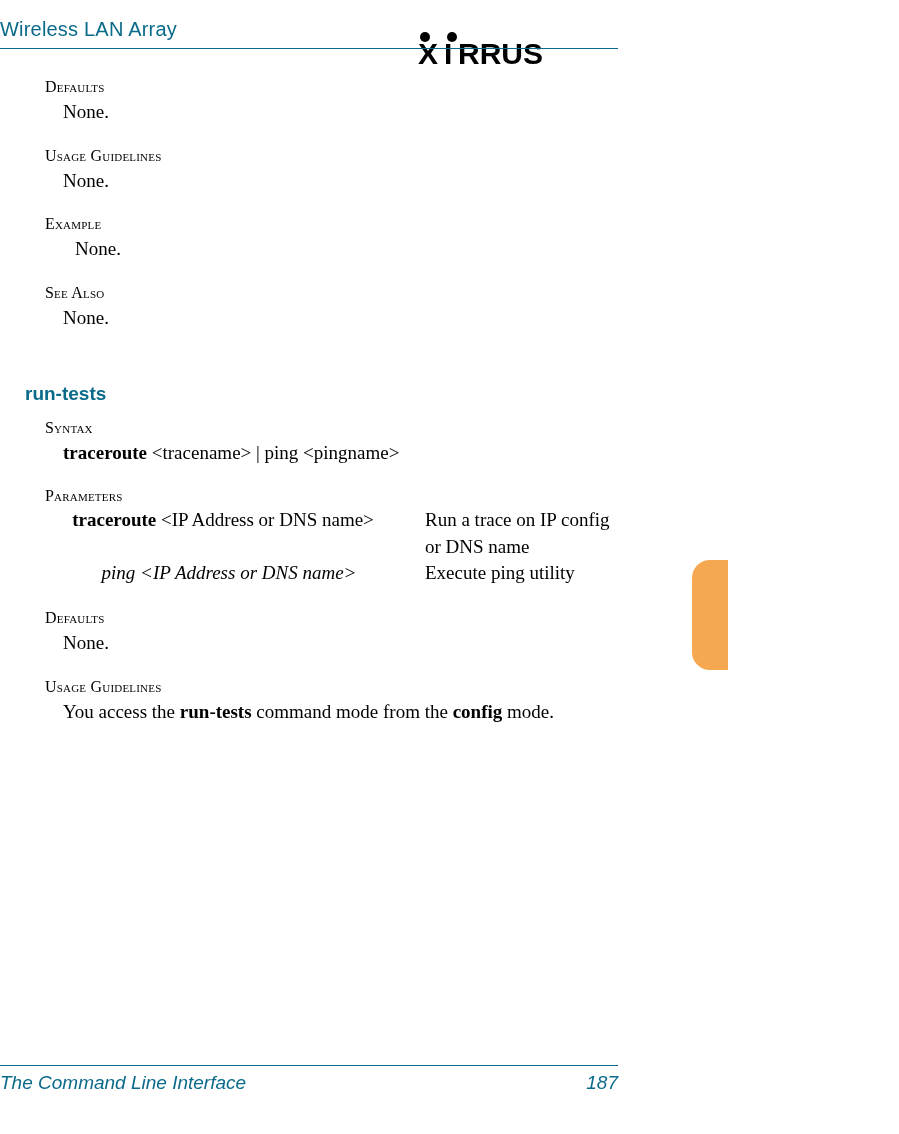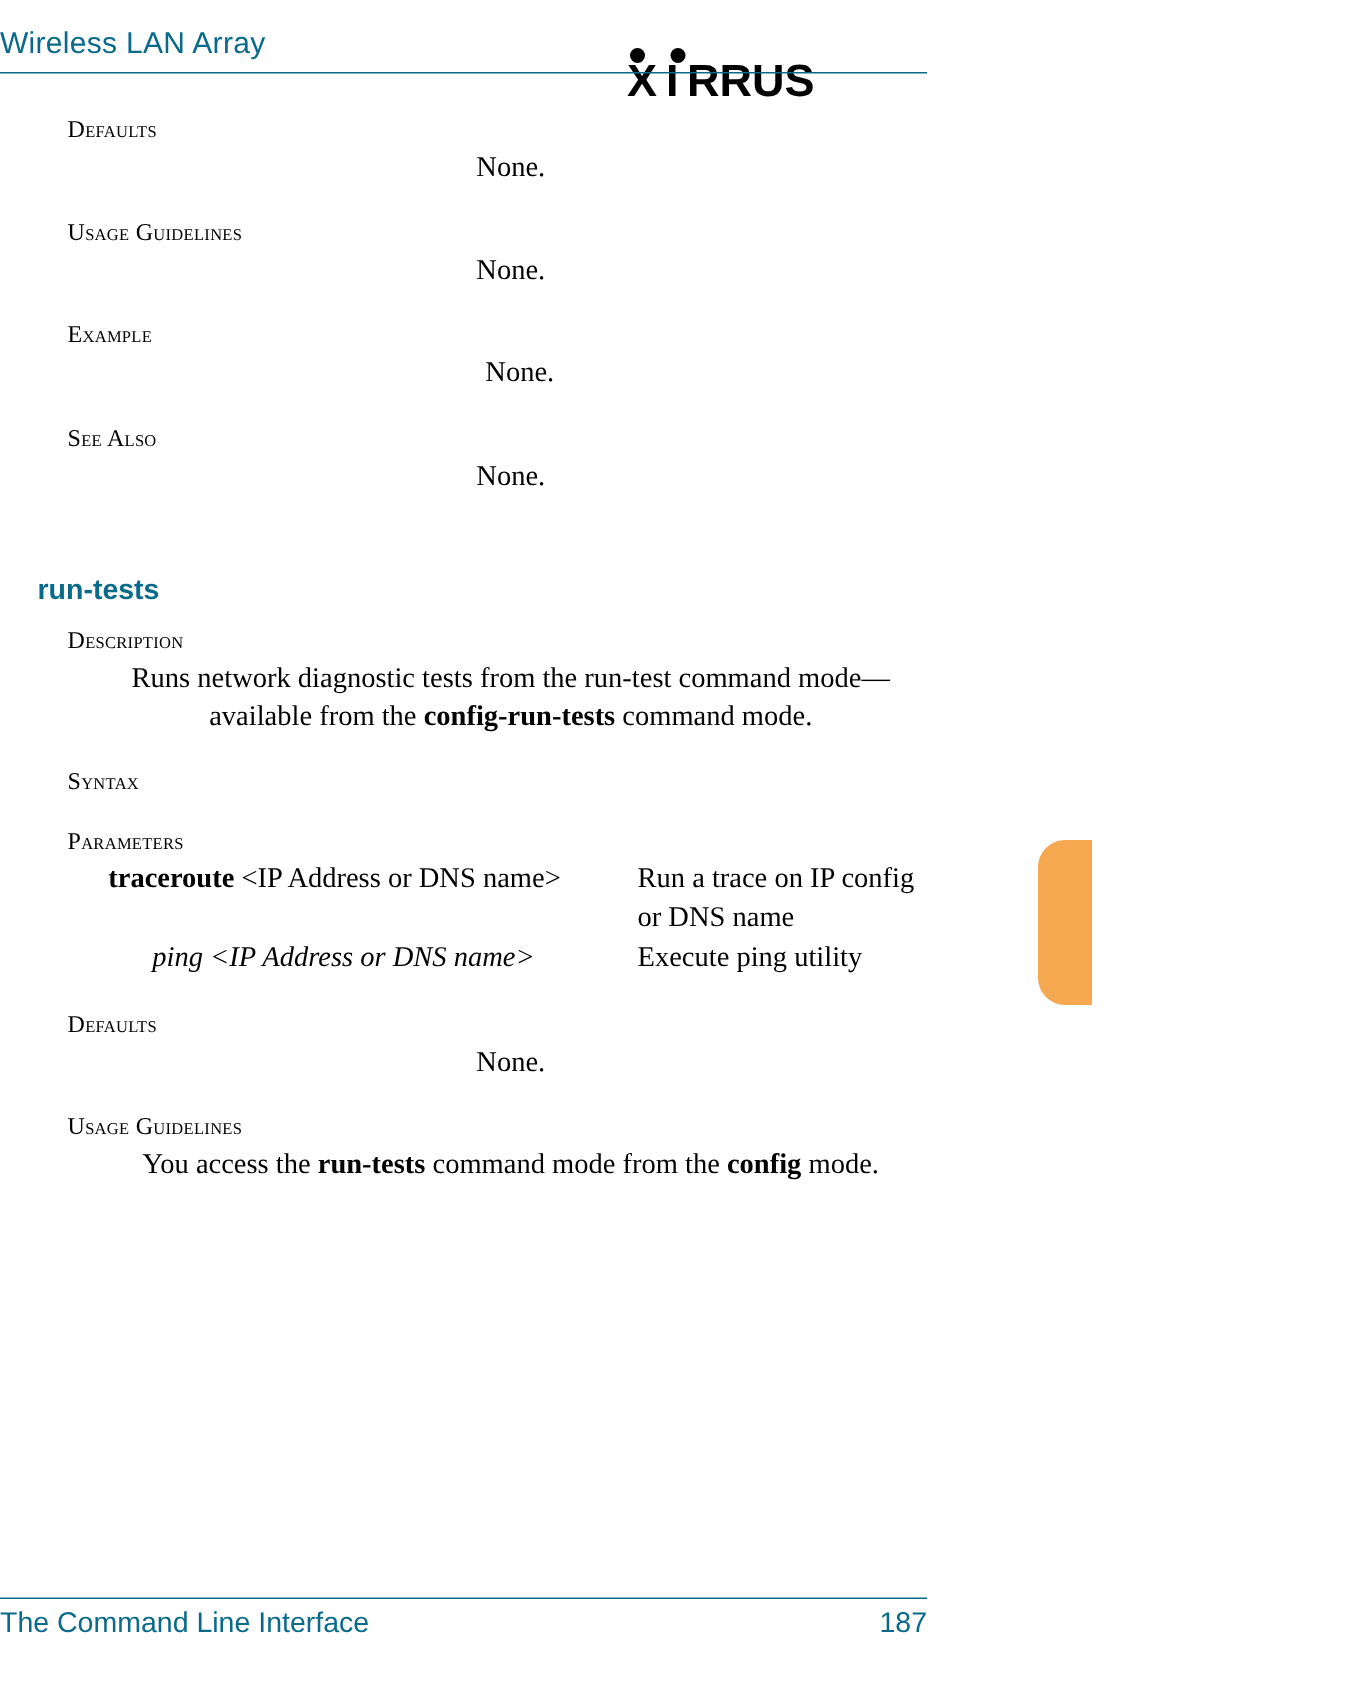--- a/index.html
+++ b/index.html
@@ -9,35 +9,35 @@
     .header-title { font-size: 20px; color: #0a6a8a; font-family: "Helvetica Neue", Arial, sans-serif; font-weight: 400; letter-spacing: 0.2px; }
     .header-rule { position: absolute; top: 48px; left: 0; right: 110px; height: 1px; background: #0a6a8a; }
     .logo { position: absolute; top: 8px; right: 110px; width: 200px; height: 40px; }
     .logo svg { width: 100%; height: 100%; }
 
     .tab { position: absolute; right: 0; top: 560px; width: 36px; height: 110px; background: #f5a84f; border-radius: 18px 0 0 18px; }
 
     .body { position: absolute; top: 70px; left: 45px; right: 110px; bottom: 80px; }
 
     .sec-head { font-variant: small-caps; font-size: 16px; letter-spacing: 0.2px; padding-left: 0; margin-top: 8px; }
-    .sec-body { font-size: 19px; padding-left: 18px; margin-top: 3px; line-height: 1.35; text-align: center; }
+    .sec-body { font-size: 19px; padding-left: 18px; margin-top: 3px; line-height: 1.35; }
     .sec-body.indent-more { padding-left: 30px; }
     .section { margin-bottom: 22px; }
 
     .cmd-title { font-family: "Helvetica Neue", Arial, sans-serif; font-weight: 700; color: #0a6a8a; font-size: 19px; margin-top: 52px; margin-left: -20px; margin-bottom: 14px; }
 
     .bold { font-weight: 700; }
     .ital { font-style: italic; margin-left: 12px; }
 
     .param-table { display: table; width: 100%; font-size: 19px; margin-top: 2px; }
     .param-row { display: table-row; }
     .param-l { display: table-cell; width: 380px; text-align: center; padding-right: 24px; vertical-align: top; line-height: 1.4; }
     .param-r { display: table-cell; vertical-align: top; line-height: 1.4; }
 
-    .footer { position: absolute; bottom: 40px; left: 0; right: 110px; }
+    .footer { position: absolute; bottom: 40px; left: 0; right: 110px; font-style: italic; }
     .footer-rule { height: 1px; background: #0a6a8a; margin-bottom: 6px; }
     .footer-row { display: flex; justify-content: space-between; font-family: "Helvetica Neue", Arial, sans-serif; font-size: 19px; color: #0a6a8a; }
   </style>
 </head>
 <body>
 
 <div class="page">
 
   <div class="header">
     <div class="header-title">Wireless LAN Array</div>
@@ -74,29 +74,26 @@
       <div class="sec-body indent-more">None.</div>
     </div>
 
     <div class="section">
       <div class="sec-head">See Also</div>
       <div class="sec-body">None.</div>
     </div>
 
     <div class="cmd-title">run-tests</div>
 
-    <div class="section">
-      <div class="sec-head">Description</div>
-      <div class="sec-body">
-        <span>Runs network diagnostic tests from the run-test command mode—available from the </span><span class="bold">config-run-tests</span><span> command mode.</span>
-      </div>
-    </div>
 
     <div class="section">
       <div class="sec-head">Syntax</div>
+      <div class="sec-body">
+        <span class="bold">traceroute</span><span> &lt;tracename&gt; | ping &lt;pingname&gt;</span>
+      </div>
     </div>
 
     <div class="section">
       <div class="sec-head">Parameters</div>
       <div class="param-table">
         <div class="param-row">
           <div class="param-l">
             <span class="bold">traceroute</span><span> &lt;IP Address or DNS name&gt;</span>
           </div>
           <div class="param-r">Run a trace on IP config or DNS name</div>

